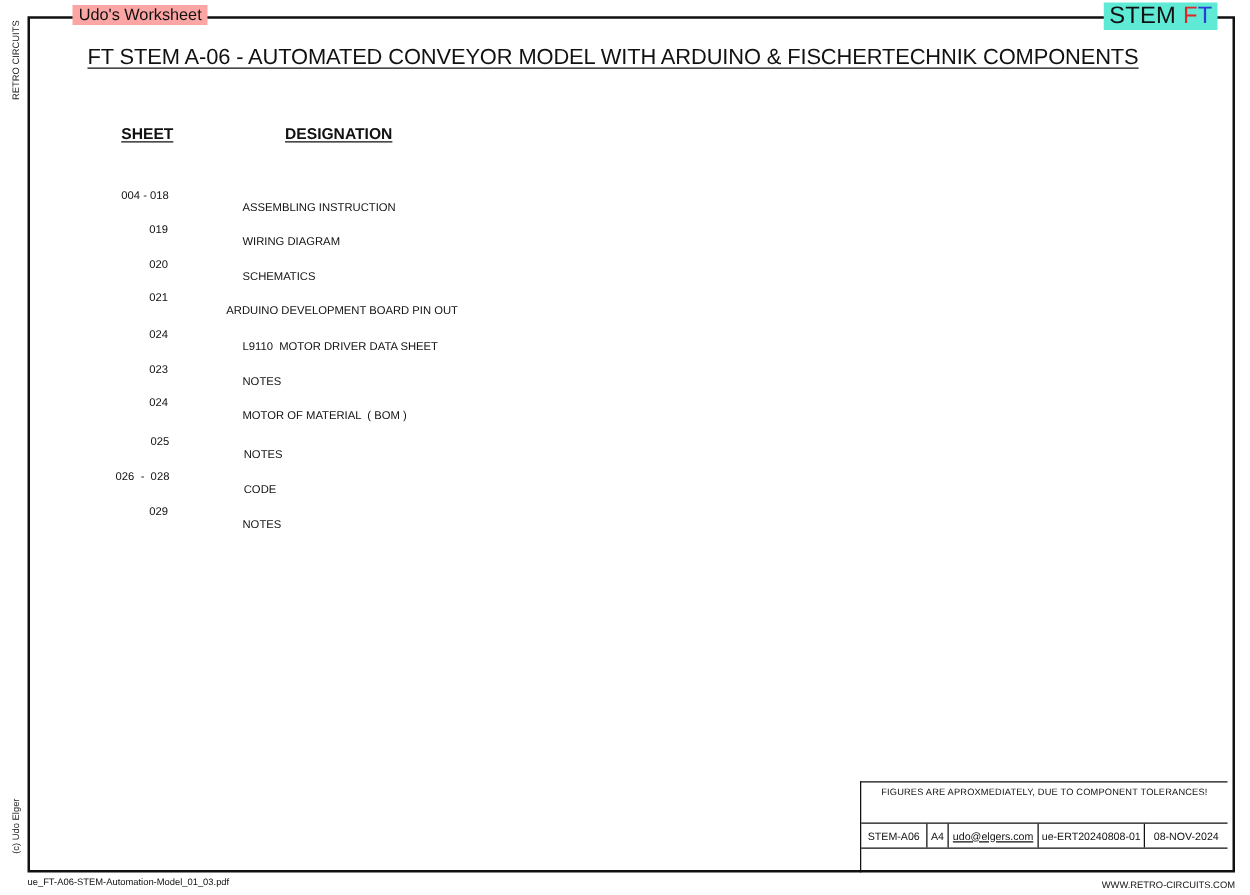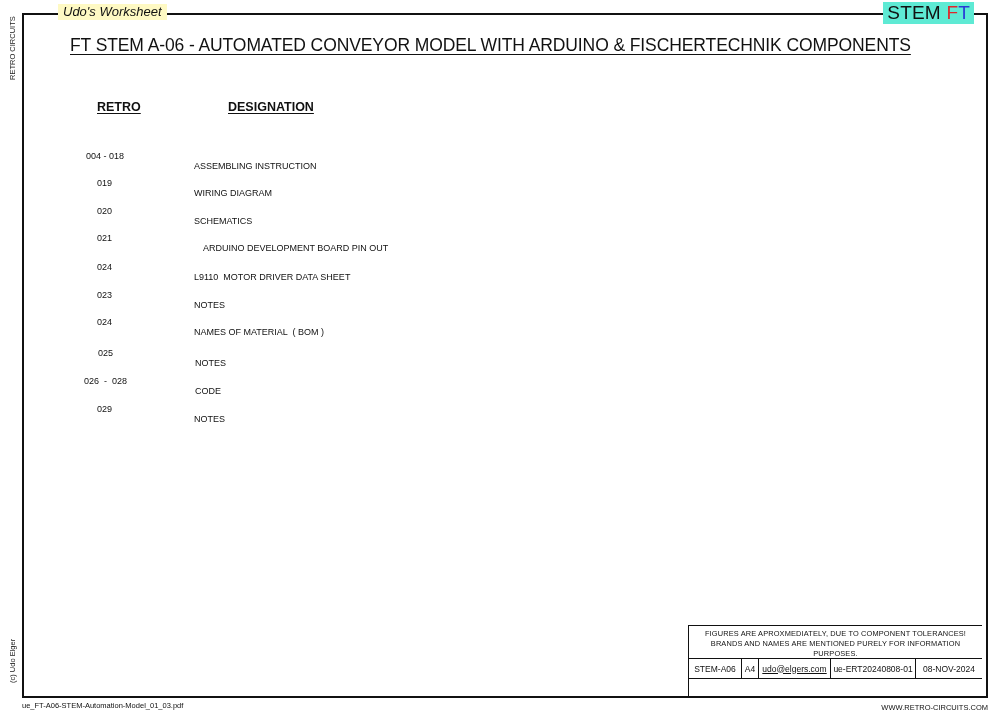--- a/index.html
+++ b/index.html
@@ -7,21 +7,21 @@
     width: 1000px; height: 716px; position: relative; overflow: hidden;
     background: #ffffff; color: #111;
     font-family: "Liberation Sans", sans-serif;
   }
   .frame {
     position: absolute; left: 22px; top: 13px; width: 966px; height: 685px;
     border: 2px solid #111; box-sizing: border-box;
   }
   .frame-label-left {
     position: absolute; left: 58px; top: 4px; padding: 0 5px;
-    background: #fef9c3; font-style: italic; font-size: 13px; line-height: 16px;
+    background: #fca5a5; font-size: 13px; line-height: 16px;
   }
   .frame-label-right {
     position: absolute; right: 26px; top: 2px; padding: 0 4px;
     background: #5eead4; font-size: 19px; line-height: 22px; letter-spacing: 0.2px;
   }
   .frame-label-right .f { color: #e0262b; }
   .frame-label-right .t { color: #2a3bd6; }
   .side-text {
     position: absolute; font-size: 7.5px; color: #222;
     transform: rotate(-90deg); transform-origin: left top; white-space: nowrap;
@@ -33,21 +33,21 @@
     font-size: 17.5px; text-decoration: underline; text-underline-offset: 3px;
     white-space: nowrap; letter-spacing: -0.1px; text-align: center;
   }
   .col-head {
     position: absolute; top: 100px; font-size: 12.5px; font-weight: bold;
     text-decoration: underline; text-underline-offset: 2px;
   }
   .col-sheet { left: 97px; }
   .col-desig { left: 193px; margin-left: 35px; }
   .row { position: absolute; font-size: 9px; white-space: pre; }
-  .row .sheet { position: absolute; width: 60px; }
+  .row .sheet { position: absolute; width: 60px; text-align: center; }
   .row .desig { position: absolute; left: 101px; }
 
   .titleblock {
     position: absolute; left: 688px; top: 625px; width: 294px; height: 73px;
     border: 1.5px solid #111; border-right: none; border-bottom: none; box-sizing: border-box;
     font-size: 8.5px;
   }
   .tb-notes {
     height: 33px; border-bottom: 1.5px solid #111; text-align: center;
     font-size: 7.4px; line-height: 10px; padding-top: 3px; box-sizing: border-box;
@@ -74,68 +74,67 @@
 <body>
 
 <div class="frame"></div>
 <div class="frame-label-left">Udo's Worksheet</div>
 <div class="frame-label-right"><span>STEM </span><span class="f">F</span><span class="t">T</span></div>
 <div class="side-text side-top">RETRO CIRCUITS</div>
 <div class="side-text side-bottom">(c) Udo Elger</div>
 
 <div class="main-title">FT STEM A-06 - AUTOMATED CONVEYOR MODEL WITH ARDUINO &amp; FISCHERTECHNIK COMPONENTS</div>
 
-<div class="col-head col-sheet">RETRO</div>
+<div class="col-head col-sheet">SHEET</div>
 <div class="col-head col-desig">DESIGNATION</div>
 
 <div class="row" style="left:86px;top:141px">
   <span class="sheet" style="left:0">004 - 018</span>
   <span class="desig" style="left:108px">ASSEMBLING INSTRUCTION</span>
 </div>
 <div class="row" style="left:97px;top:168px">
   <span class="sheet" style="left:0">019</span>
   <span class="desig" style="left:97px">WIRING DIAGRAM</span>
 </div>
 <div class="row" style="left:97px;top:196px">
   <span class="sheet" style="left:0">020</span>
   <span class="desig" style="left:97px">SCHEMATICS</span>
 </div>
 <div class="row" style="left:97px;top:223px">
   <span class="sheet" style="left:0">021</span>
-  <span class="desig" style="left:106px">ARDUINO DEVELOPMENT BOARD PIN OUT</span>
+  <span class="desig" style="left:84px">ARDUINO DEVELOPMENT BOARD PIN OUT</span>
 </div>
 <div class="row" style="left:97px;top:252px">
   <span class="sheet" style="left:0">024</span>
   <span class="desig" style="left:97px">L9110  MOTOR DRIVER DATA SHEET</span>
 </div>
 <div class="row" style="left:97px;top:280px">
   <span class="sheet" style="left:0">023</span>
   <span class="desig" style="left:97px">NOTES</span>
 </div>
 <div class="row" style="left:97px;top:307px">
   <span class="sheet" style="left:0">024</span>
-  <span class="desig" style="left:97px">NAMES OF MATERIAL  ( BOM )</span>
+  <span class="desig" style="left:97px">MOTOR OF MATERIAL  ( BOM )</span>
 </div>
 <div class="row" style="left:98px;top:338px">
   <span class="sheet" style="left:0">025</span>
   <span class="desig" style="left:97px">NOTES</span>
 </div>
 <div class="row" style="left:84px;top:366px">
   <span class="sheet" style="left:0">026  -  028</span>
   <span class="desig" style="left:111px">CODE</span>
 </div>
 <div class="row" style="left:97px;top:394px">
   <span class="sheet" style="left:0">029</span>
   <span class="desig" style="left:97px">NOTES</span>
 </div>
 
 <div class="titleblock">
   <div class="tb-notes">
     <div>FIGURES ARE  APROXMEDIATELY,  DUE  TO  COMPONENT  TOLERANCES!</div>
-    <div>BRANDS AND NAMES ARE MENTIONED PURELY FOR INFORMATION PURPOSES.</div>
   </div>
   <div class="tb-row r1">
     <div class="tb-cell w1">STEM-A06</div>
     <div class="tb-cell w2">A4</div>
     <div class="tb-cell w3">udo@elgers.com</div>
     <div class="tb-cell w4">ue-ERT20240808-01</div>
     <div class="tb-cell w5">08-NOV-2024</div>
   </div>
 </div>
 

